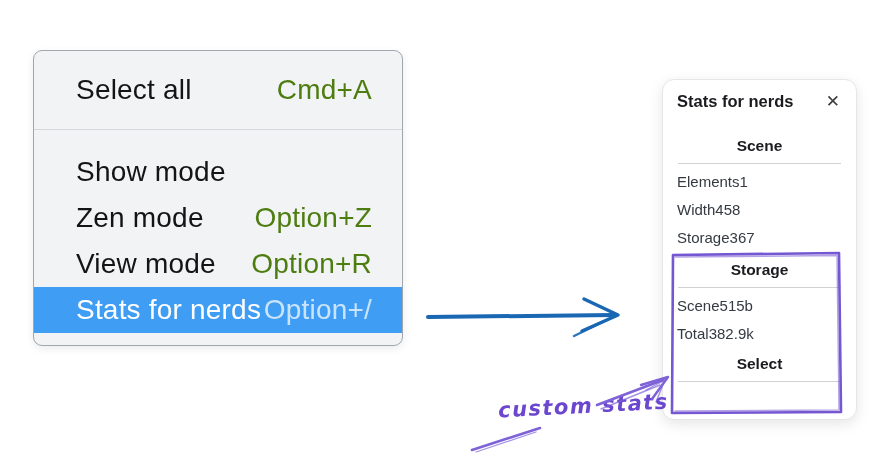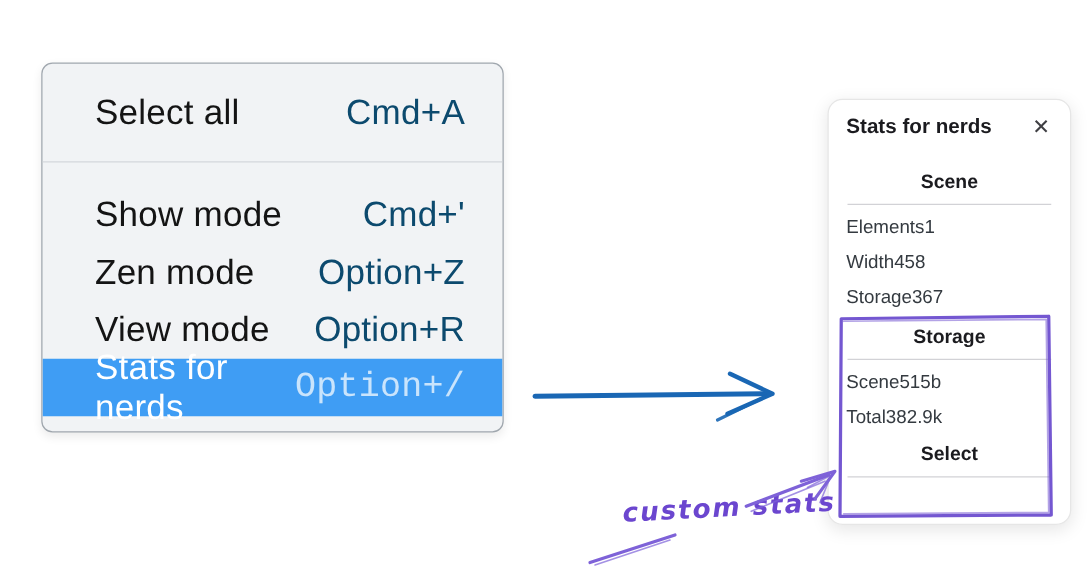--- a/index.html
+++ b/index.html
@@ -31,23 +31,23 @@
     height: 46px;
     display: flex;
     align-items: center;
     justify-content: space-between;
     padding: 0 30px 0 42px;
     font-size: 28px;
     color: #141414;
     cursor: default;
     letter-spacing: 0.2px;
   }
-  .ctx-item .shortcut { color: #0c4a6e; }
+  .ctx-item .shortcut { color: #4d7c0f; }
   .ctx-item.highlighted { background: #3f9df4; color: #ffffff; }
-  .ctx-item.highlighted .shortcut { color: rgba(255,255,255,0.72); font-family: Liberation Mono, monospace; }
+  .ctx-item.highlighted .shortcut { color: rgba(255,255,255,0.72); }
 
   
   .stats-panel {
     position: absolute;
     left: 662px; top: 79px;
     width: 195px; height: 341px;
     box-sizing: border-box;
     background: #ffffff;
     border: 1px solid #e6e6e6;
     border-radius: 12px;
@@ -124,21 +124,20 @@
     <div class="ctx-group-1">
       <div class="ctx-item">
         <span>Select all</span>
         <span class="shortcut">Cmd+A</span>
       </div>
     </div>
     <div class="ctx-divider"></div>
     <div class="ctx-group-2">
       <div class="ctx-item">
         <span>Show mode</span>
-        <span class="shortcut">Cmd+'</span>
       </div>
       <div class="ctx-item">
         <span>Zen mode</span>
         <span class="shortcut">Option+Z</span>
       </div>
       <div class="ctx-item">
         <span>View mode</span>
         <span class="shortcut">Option+R</span>
       </div>
       <div class="ctx-item highlighted">

